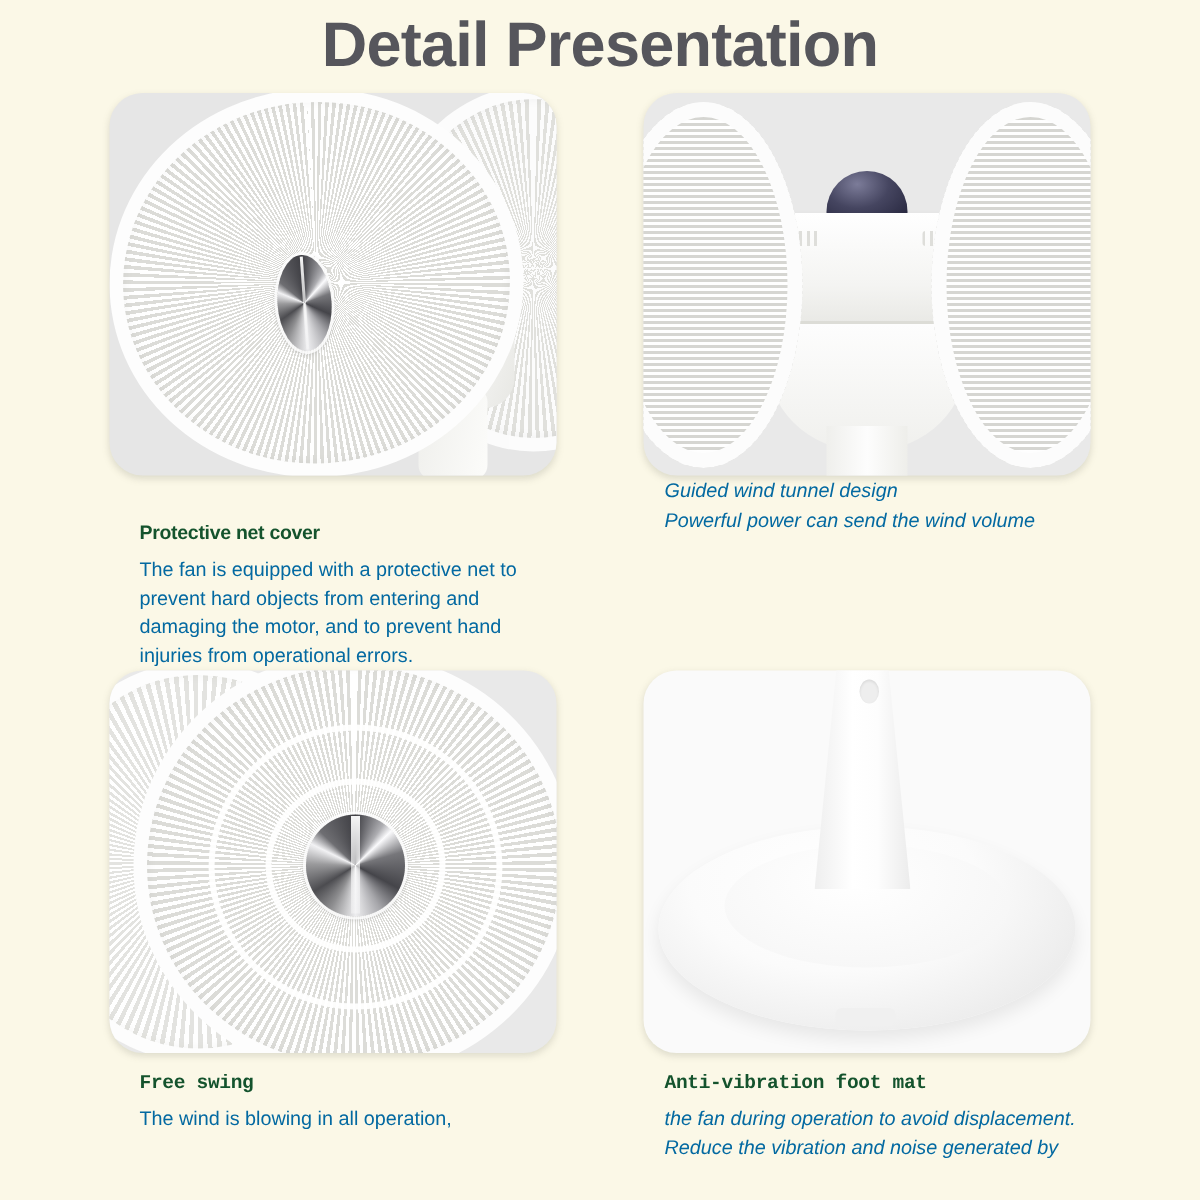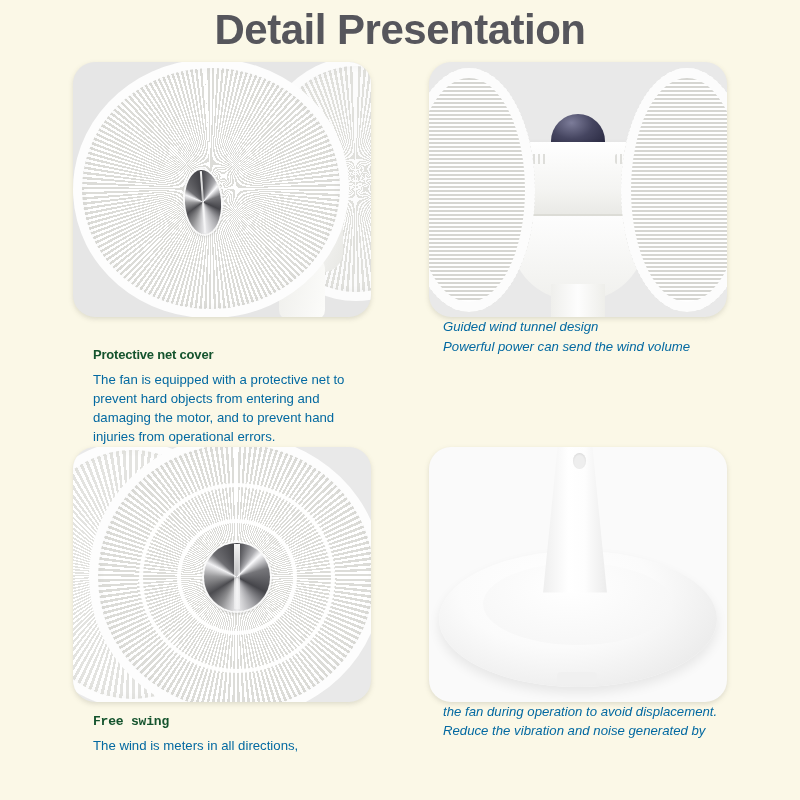--- a/index.html
+++ b/index.html
@@ -364,34 +364,35 @@
         <div class="grille g-front2"></div>
         <div class="foot"></div>
         <div class="grille g-front"></div>
         <div class="ring r1"></div>
         <div class="ring r2"></div>
         <div class="hub hub-front"></div>
       </div>
     </div>
     <div class="block-title">Free swing</div>
     <div class="block-body">
-      <div>The wind is meters in all directions,</div>
+      <div>The wind is blowing in all operation,</div>
     </div>
   </div>
 
   <div class="cell right row-bottom">
     <div class="card white" id="card4">
       <div class="art" id="art4">
         <div class="base-lip"></div>
         <div class="base"></div>
         <div class="base-inner"></div>
         <div class="stem4"></div>
         <div class="screw"></div>
         <div class="notch"></div>
       </div>
     </div>
+    <div class="block-title">Anti-vibration foot mat</div>
     <div class="block-body">
       <div>the fan during operation to avoid displacement.</div>
       <div>Reduce the vibration and noise generated by</div>
     </div>
   </div>
 
 </div>
 
 </body></html>

